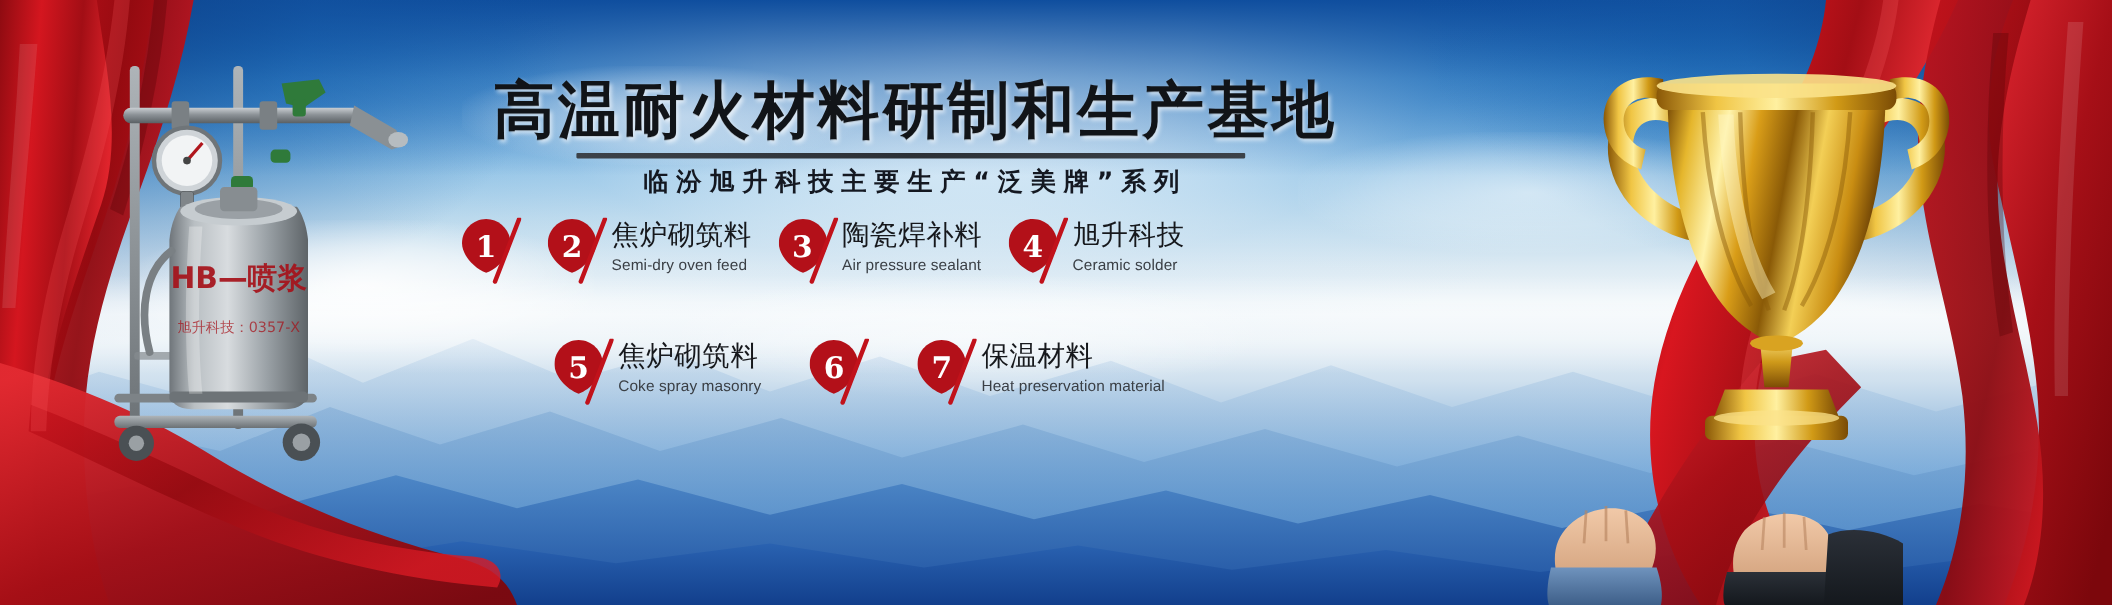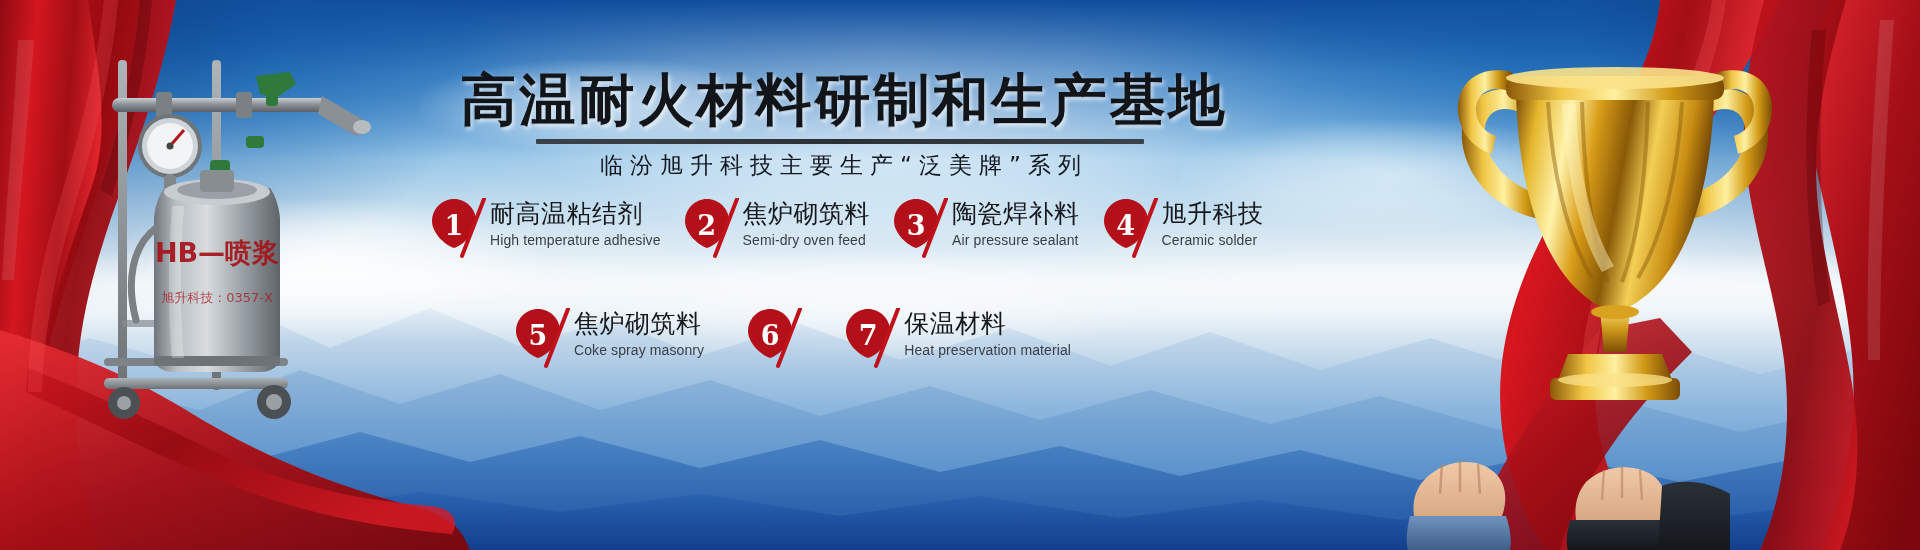--- a/index.html
+++ b/index.html
@@ -87,21 +87,21 @@
   
   .trophy { position: absolute; right: 140px; top: 20px; width: 330px; height: 400px; }
   .trophy svg { display: block; width: 100%; height: 100%; }
 
   
   .hands { position: absolute; right: 190px; bottom: 0; width: 340px; height: 130px; }
   .hands svg { display: block; width: 100%; height: 100%; }
 
   
   .content {
-    position: absolute; left: 424px; top: 0; width: 840px; height: 424px;
+    position: absolute; left: 412px; top: 0; width: 840px; height: 424px;
     z-index: 30;
   }
 
   .headline {
     position: absolute; left: 0; top: 63px; width: 840px;
     text-align: center;
     font-family: "DejaVu Sans", "Liberation Sans", sans-serif;
     font-size: 56px;
     font-weight: bold;
     letter-spacing: 3px;
@@ -115,21 +115,21 @@
     width: 608px; height: 5px;
     background: linear-gradient(90deg, #3c4249 0%, #2b3036 50%, #3c4249 100%);
     border-radius: 1px;
   }
 
   .subline {
     position: absolute; left: 0; top: 150px; width: 840px;
     text-align: center;
     font-family: "DejaVu Sans", "Liberation Sans", sans-serif;
     font-size: 23px;
-    font-weight: normal;
+    font-weight: bold;
     letter-spacing: 7px;
     color: #141821;
     white-space: nowrap;
   }
 
   
   .rows { position: absolute; left: 0; top: 198px; width: 840px; }
   .row { display: flex; align-items: flex-start; }
   .row-1 { padding-left: 8px; gap: 24px; }
   .row-2 { padding-left: 92px; gap: 44px; margin-top: 48px; }
@@ -456,24 +456,20 @@
       <div class="row row-1">
 
         <div class="feat">
           <div class="badge-wrap">
             <svg viewBox="0 0 54 62">
               <path d="M22,1 C34,1 44,11 44,23 C44,34 33,46 22,50 C11,46 0,34 0,23 C0,11 10,1 22,1 Z" fill="#b31019"></path>
               <line x1="52" y1="1" x2="30" y2="58" stroke="#c1121b" stroke-width="4" stroke-linecap="round"></line>
             </svg>
             <div class="badge-num">1</div>
           </div>
-          <div class="feat-text">
-            <div class="feat-cn">耐高温粘结剂</div>
-            <div class="feat-en">High temperature adhesive</div>
-          </div>
         </div>
 
         <div class="feat">
           <div class="badge-wrap">
             <svg viewBox="0 0 54 62">
               <path d="M22,1 C34,1 44,11 44,23 C44,34 33,46 22,50 C11,46 0,34 0,23 C0,11 10,1 22,1 Z" fill="#b31019"></path>
               <line x1="52" y1="1" x2="30" y2="58" stroke="#c1121b" stroke-width="4" stroke-linecap="round"></line>
             </svg>
             <div class="badge-num">2</div>
           </div>

